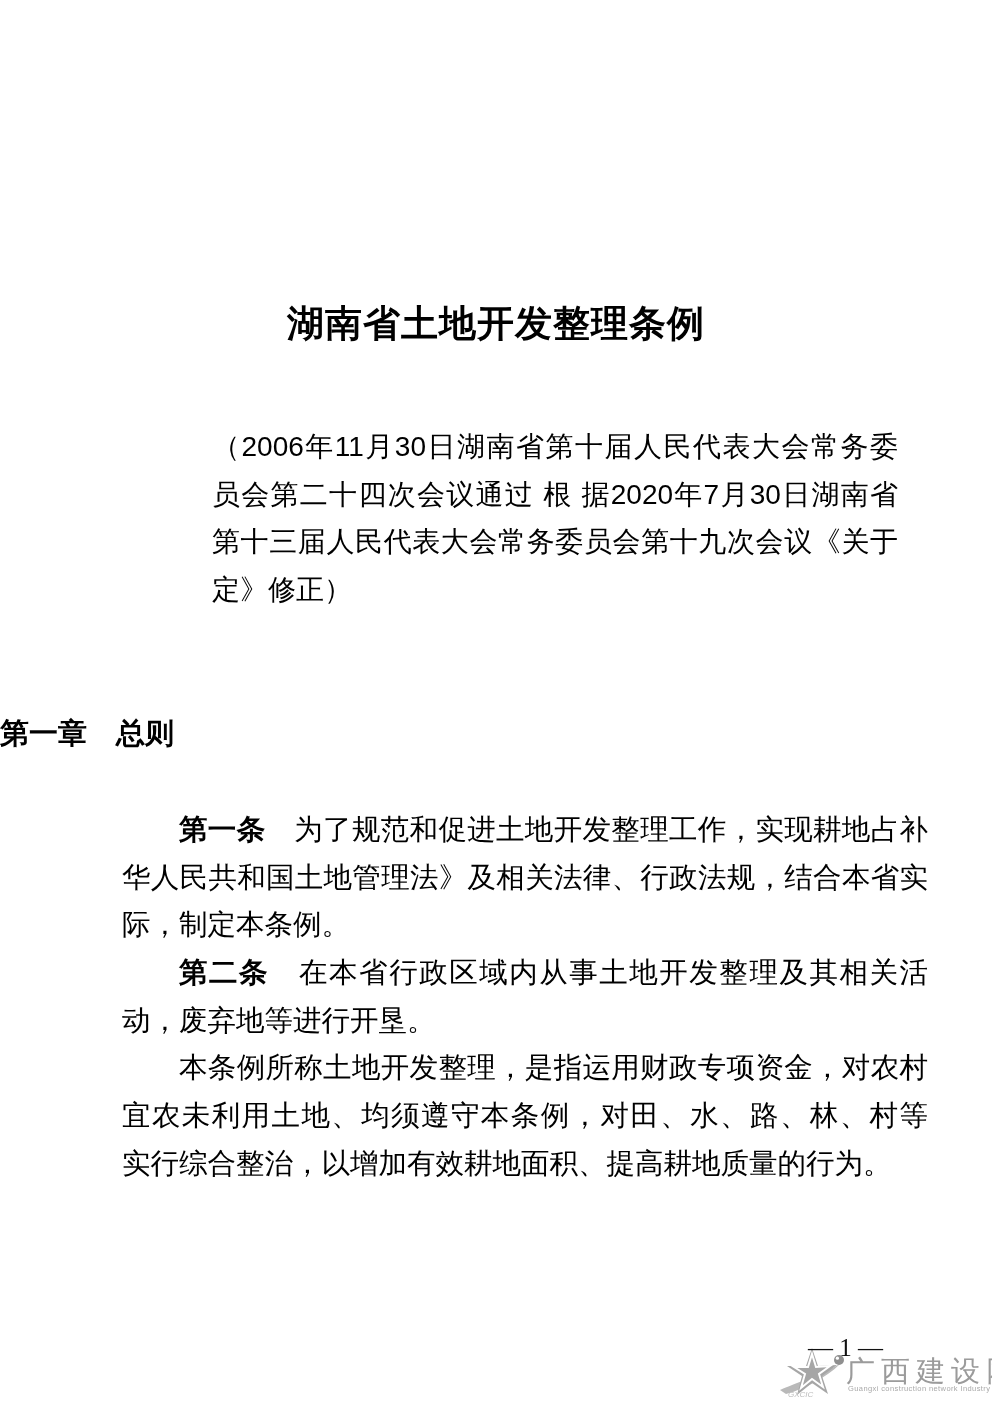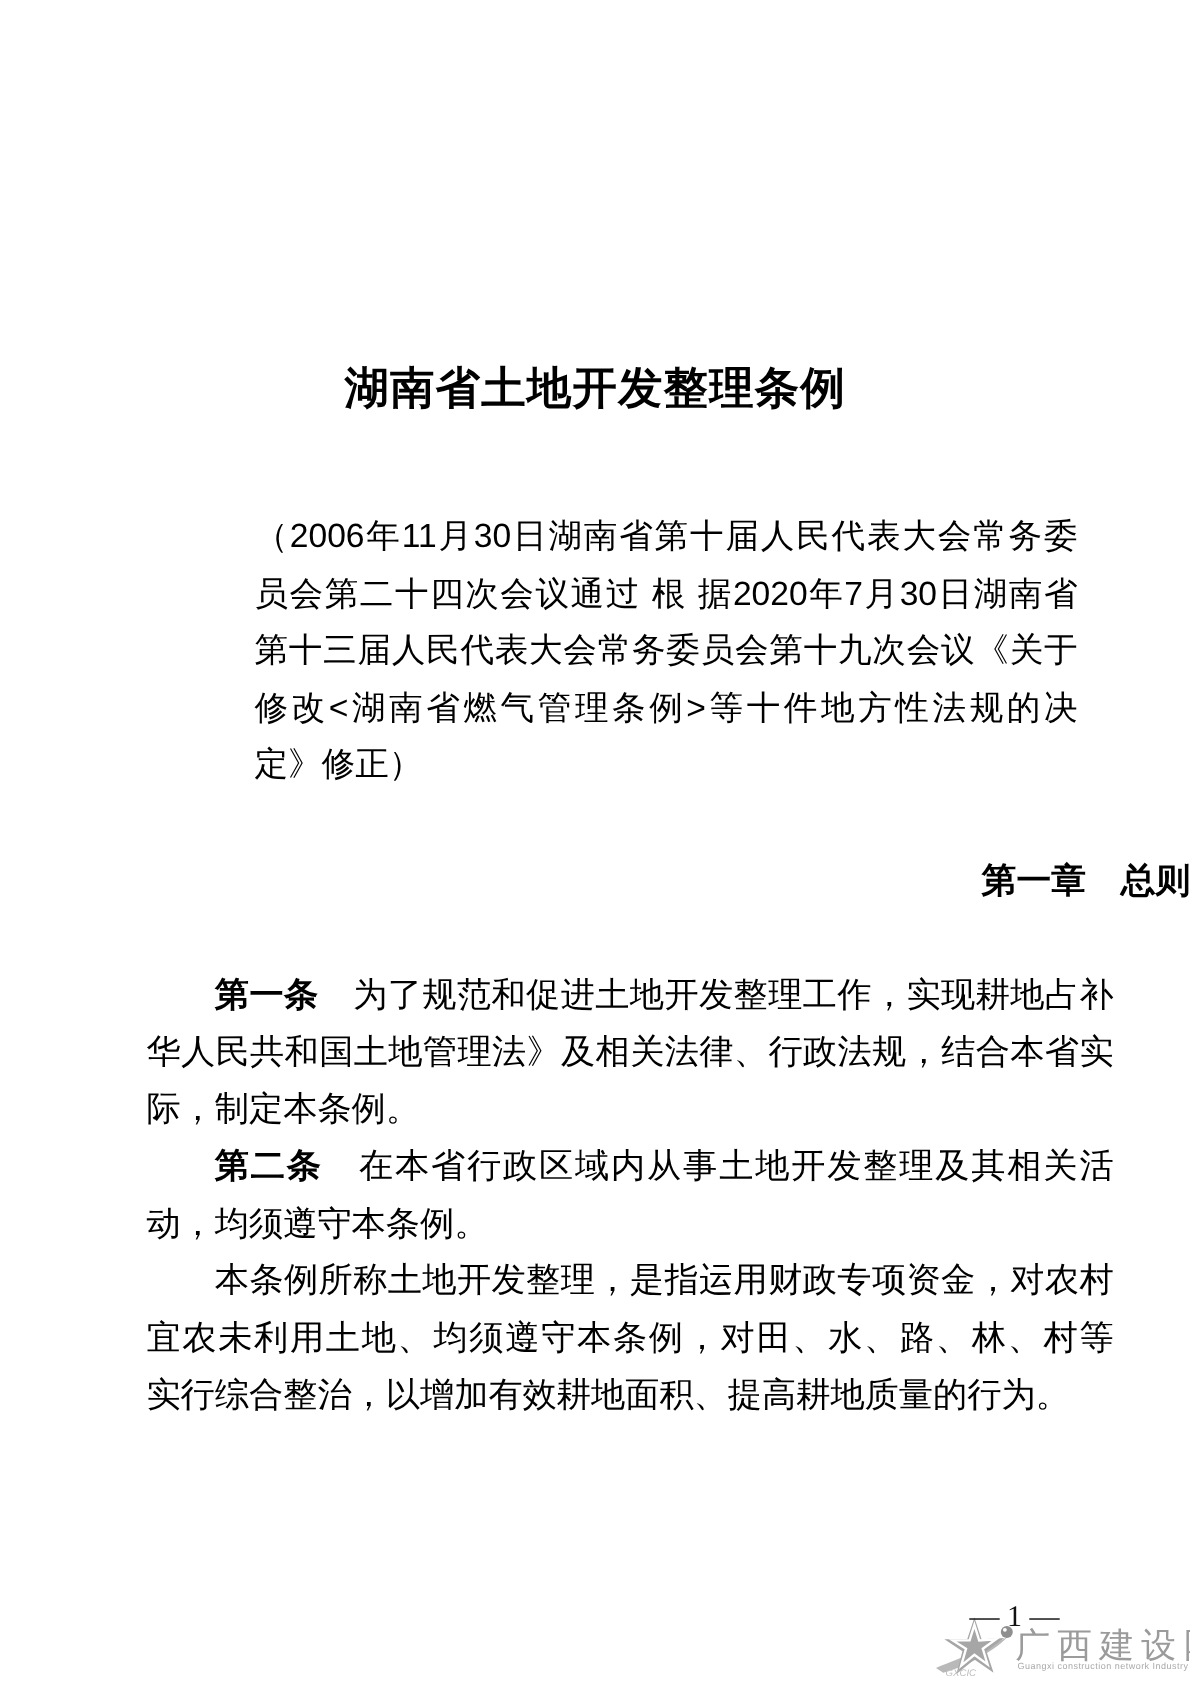--- a/index.html
+++ b/index.html
@@ -34,21 +34,21 @@
     margin-left: 40px;
   }
   .jline {
     text-align: justify;
     text-align-last: justify;
   }
   .lastline { text-align: left; }
   .chapter-heading {
     position: absolute;
     top: 714px; left: 0; right: 0;
-    text-align: right;
+    text-align: left;
     font-size: 29px;
     font-weight: 700;
     font-family: "Liberation Sans", sans-serif;
   }
   .body-text {
     position: absolute;
     left: 122px; top: 806px;
     width: 806px;
     font-size: 28.5px;
     line-height: 47.65px;
@@ -103,38 +103,37 @@
 <body>
 
 <div class="page">
 
   <div class="doc-title">湖南省土地开发整理条例</div>
 
   <div class="intro">
     <div class="jline">（2006年11月30日湖南省第十届人民代表大会常务委</div>
     <div class="jline">员会第二十四次会议通过 根 据2020年7月30日湖南省</div>
     <div class="jline">第十三届人民代表大会常务委员会第十九次会议《关于</div>
-    <div class="jline">修改&lt;湖南省燃气管理条例&gt;等十件地方性法规的决</div>
     <div class="lastline">定》修正）</div>
   </div>
 
   <div class="chapter-heading">第一章　总则</div>
 
   <div class="body-text">
 
     <div class="jline indent">
       <span class="article-head">第一条</span><span>　为了规范和促进土地开发整理工作，实现耕地占补</span>
     </div>
     <div class="jline">华人民共和国土地管理法》及相关法律、行政法规，结合本省实</div>
     <div class="lastline">际，制定本条例。</div>
 
     <div class="jline indent">
       <span class="article-head">第二条</span><span>　在本省行政区域内从事土地开发整理及其相关活</span>
     </div>
-    <div class="lastline">动，均须遵守本条例。</div>
+    <div class="lastline">动，废弃地等进行开垦。</div>
 
     <div class="jline indent">本条例所称土地开发整理，是指运用财政专项资金，对农村</div>
     <div class="jline">宜农未利用土地、均须遵守本条例，对田、水、路、林、村等</div>
     <div class="lastline">实行综合整治，以增加有效耕地面积、提高耕地质量的行为。</div>
   </div>
 
   <div class="page-number">— 1 —</div>
 
   <div class="logo">
     <svg class="logo-star" viewBox="0 0 80 59" xmlns="http://www.w3.org/2000/svg">

